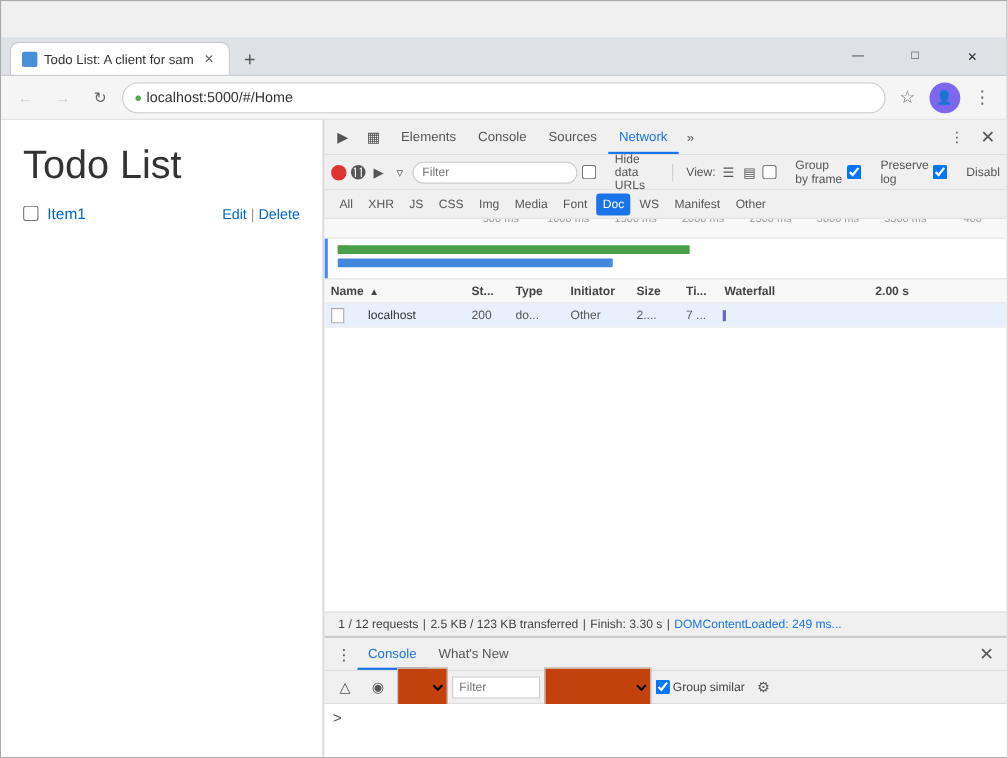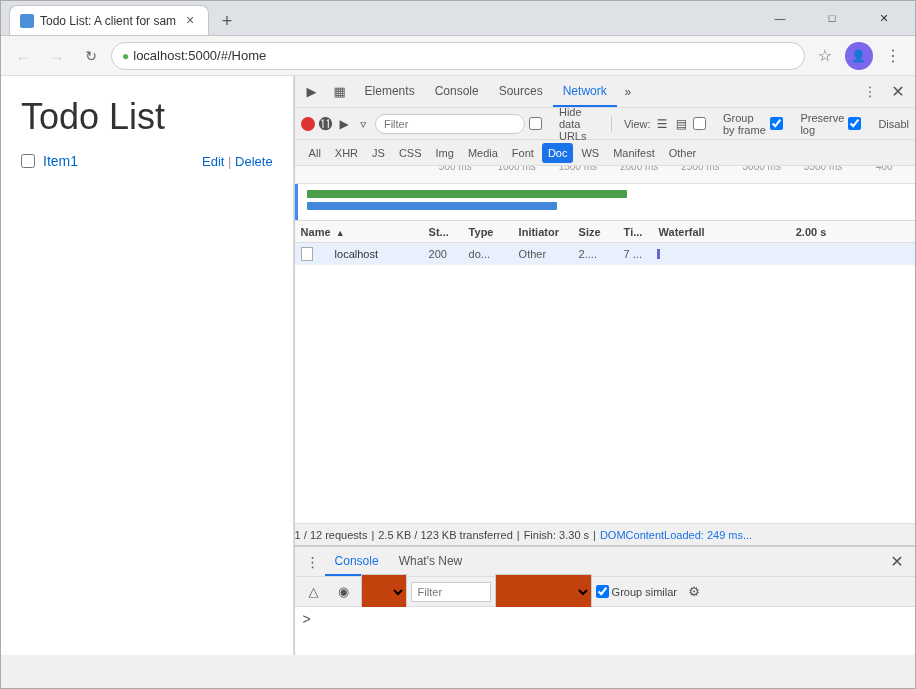--- a/index.html
+++ b/index.html
@@ -324,21 +324,21 @@
 
     .file-icon { width: 12px; height: 14px; background: white; border: 1px solid #aaa; display: inline-flex; flex-shrink: 0; align-items: center; justify-content: center; font-size: 8px; }
 
     
     .status-bar {
       height: 22px;
       background: #f0f0f0;
       border-top: 1px solid #ddd;
       display: flex;
       align-items: center;
-      padding: 0 0;
+      padding: 0 13px;
       font-size: 11px;
       color: #444;
       gap: 4px;
     }
     .status-link { color: #1a73e8; cursor: pointer; text-decoration: none; }
 
     
     .console-area {
       border-top: 2px solid #ccc;
       background: #f5f5f5;
@@ -385,21 +385,21 @@
     }
     .level-select {
       height: 36px; border: 1px solid #ccc; font-size: 11px;
       padding: 17px 4px; background: #c2410c; cursor: pointer;
     }
     .group-similar-label { font-size: 11px; color: #444; display: flex; align-items: center; gap: 3px; }
   </style>
 </head>
 <body>
 
-<div style="width:916px; height:689px; display:flex; flex-direction:column; border:1px solid #aaa; box-shadow:0 2px 8px rgba(0,0,0,0.3);">
+<div style="width:916px; height:689px; display:flex; flex-direction:column; border:1px solid #aaa; box-shadow:0 2px 8px rgba(0,0,0,0.3);justify-content:flex-end;">
 
   <div class="chrome-titlebar">
     <div class="chrome-tabbar" style="flex:1; background:transparent; height:100%; display:flex; align-items:flex-end; padding-left:0;">
       <div class="chrome-tab">
         <div class="tab-favicon"></div>
         <span class="tab-title">Todo List: A client for sam</span>
         <span class="tab-close">✕</span>
       </div>
       <div class="new-tab-btn">+</div>
     </div>

